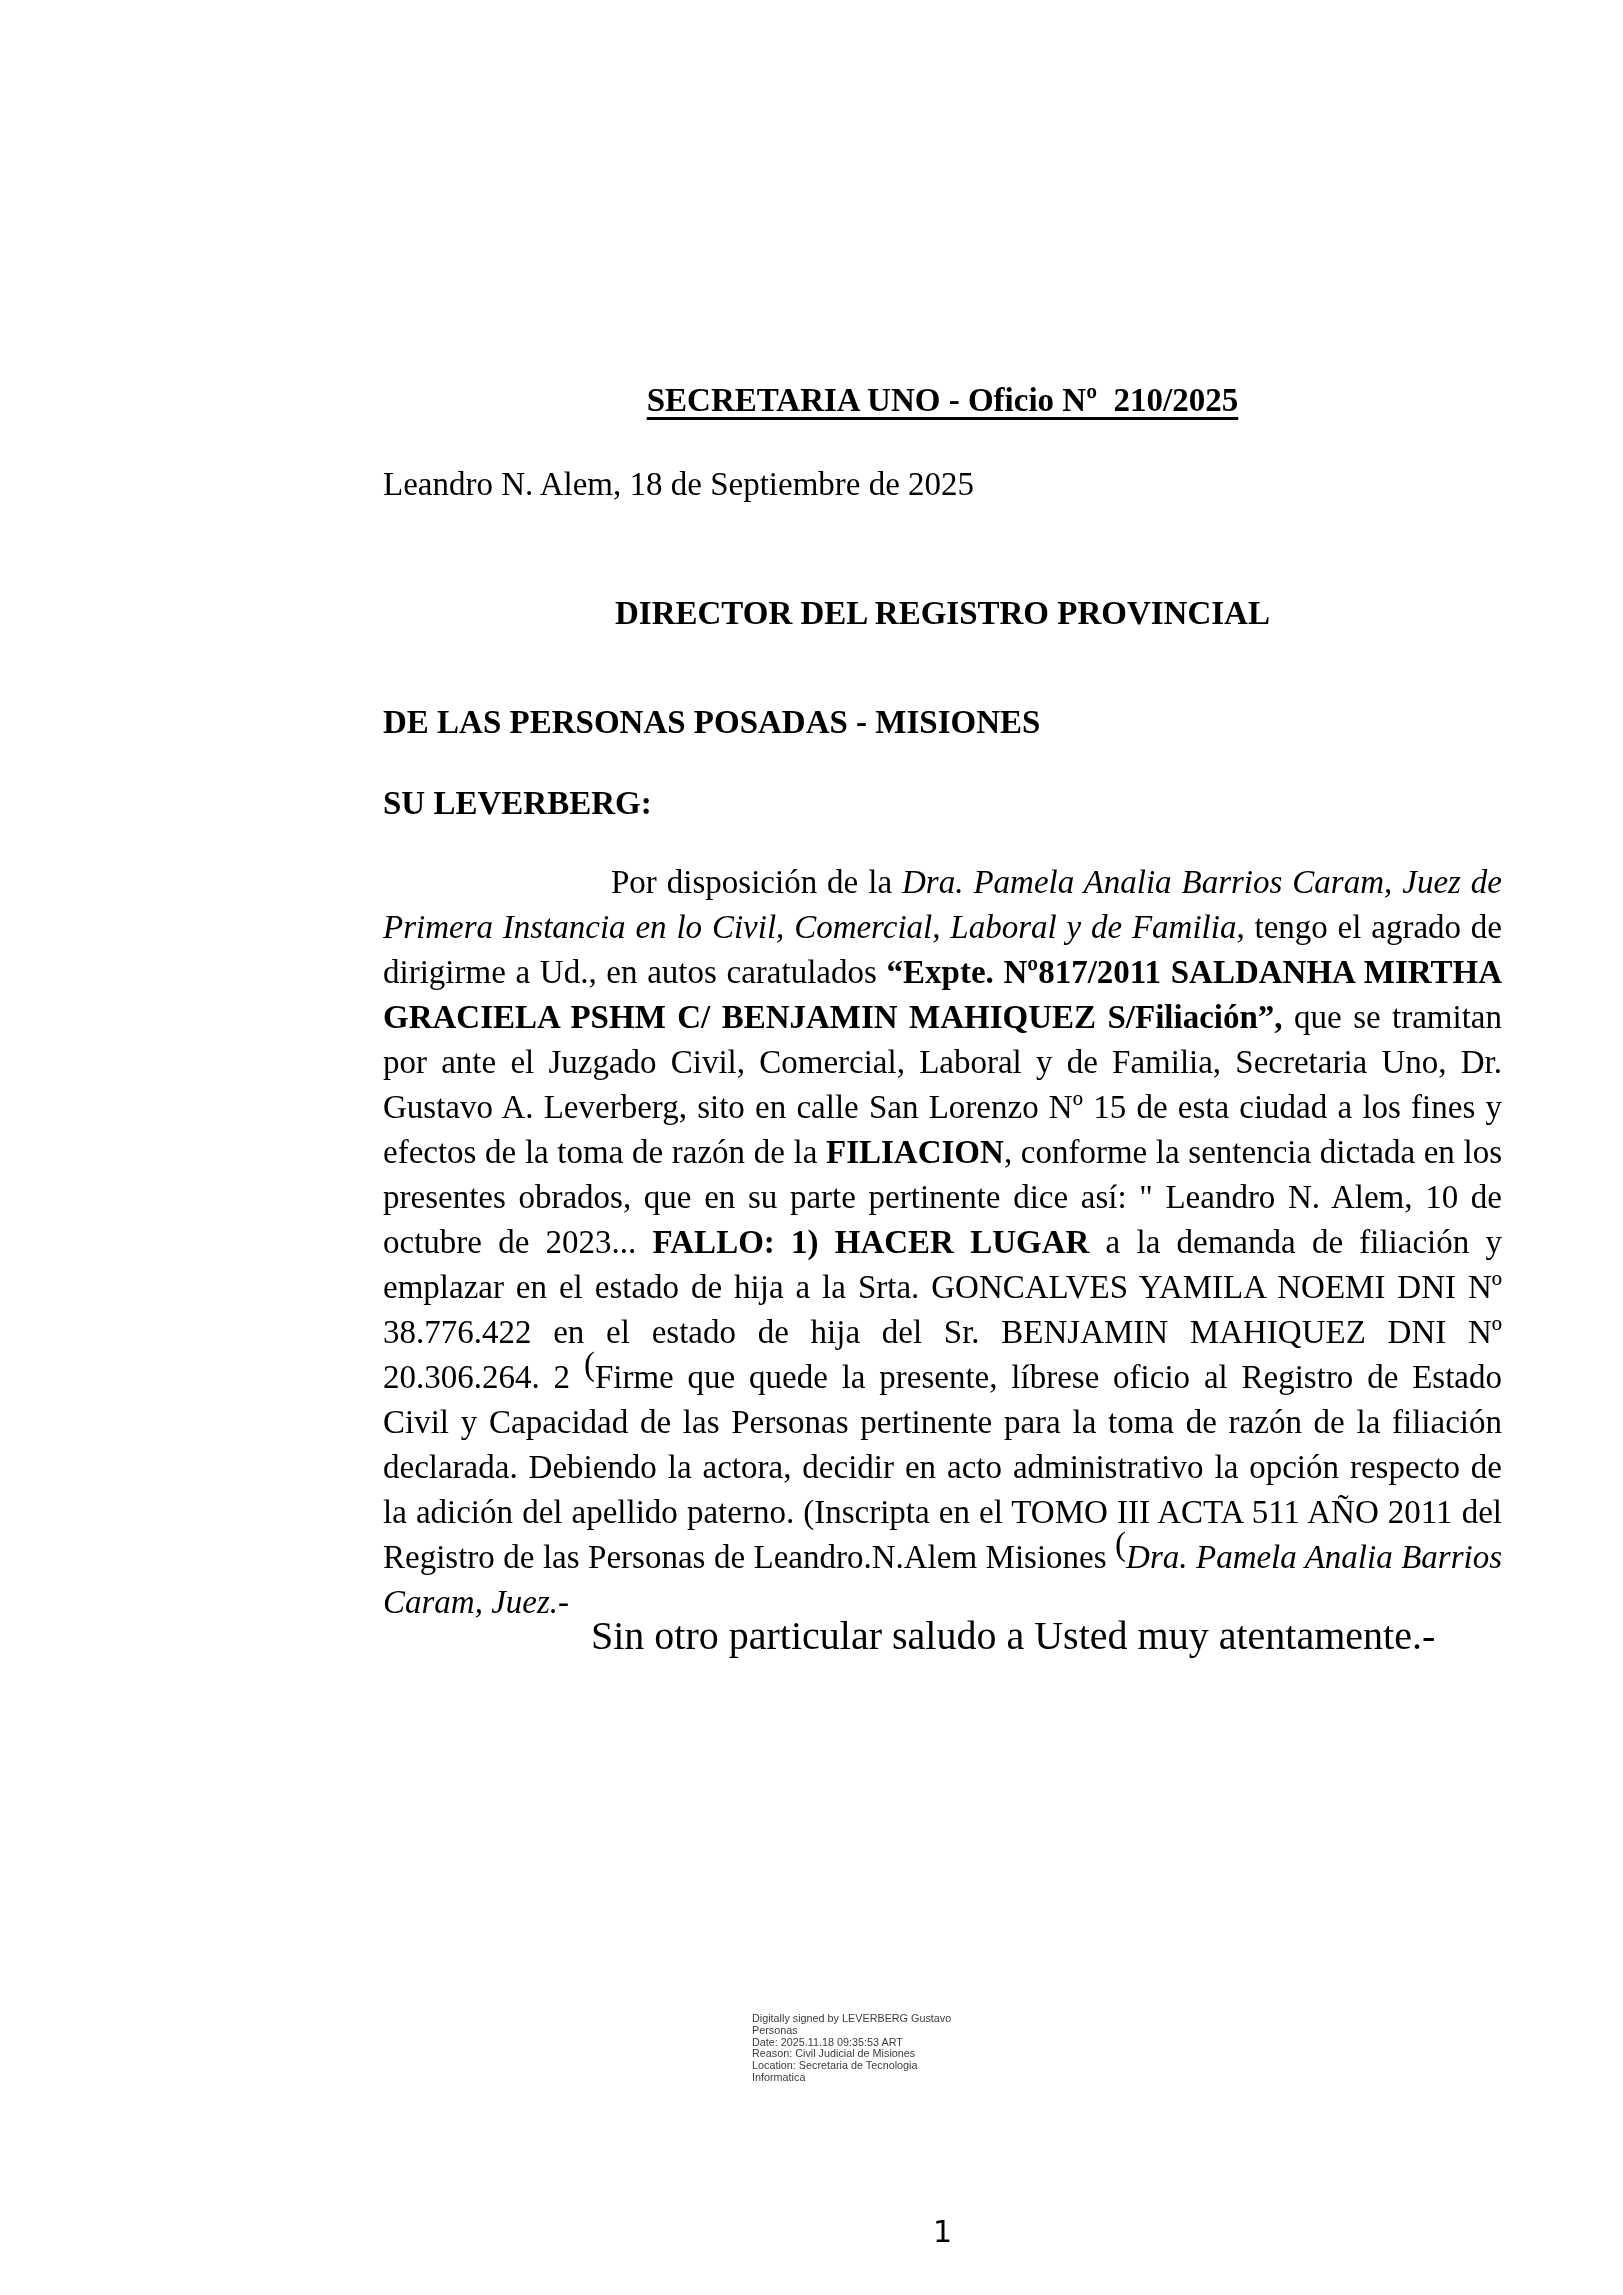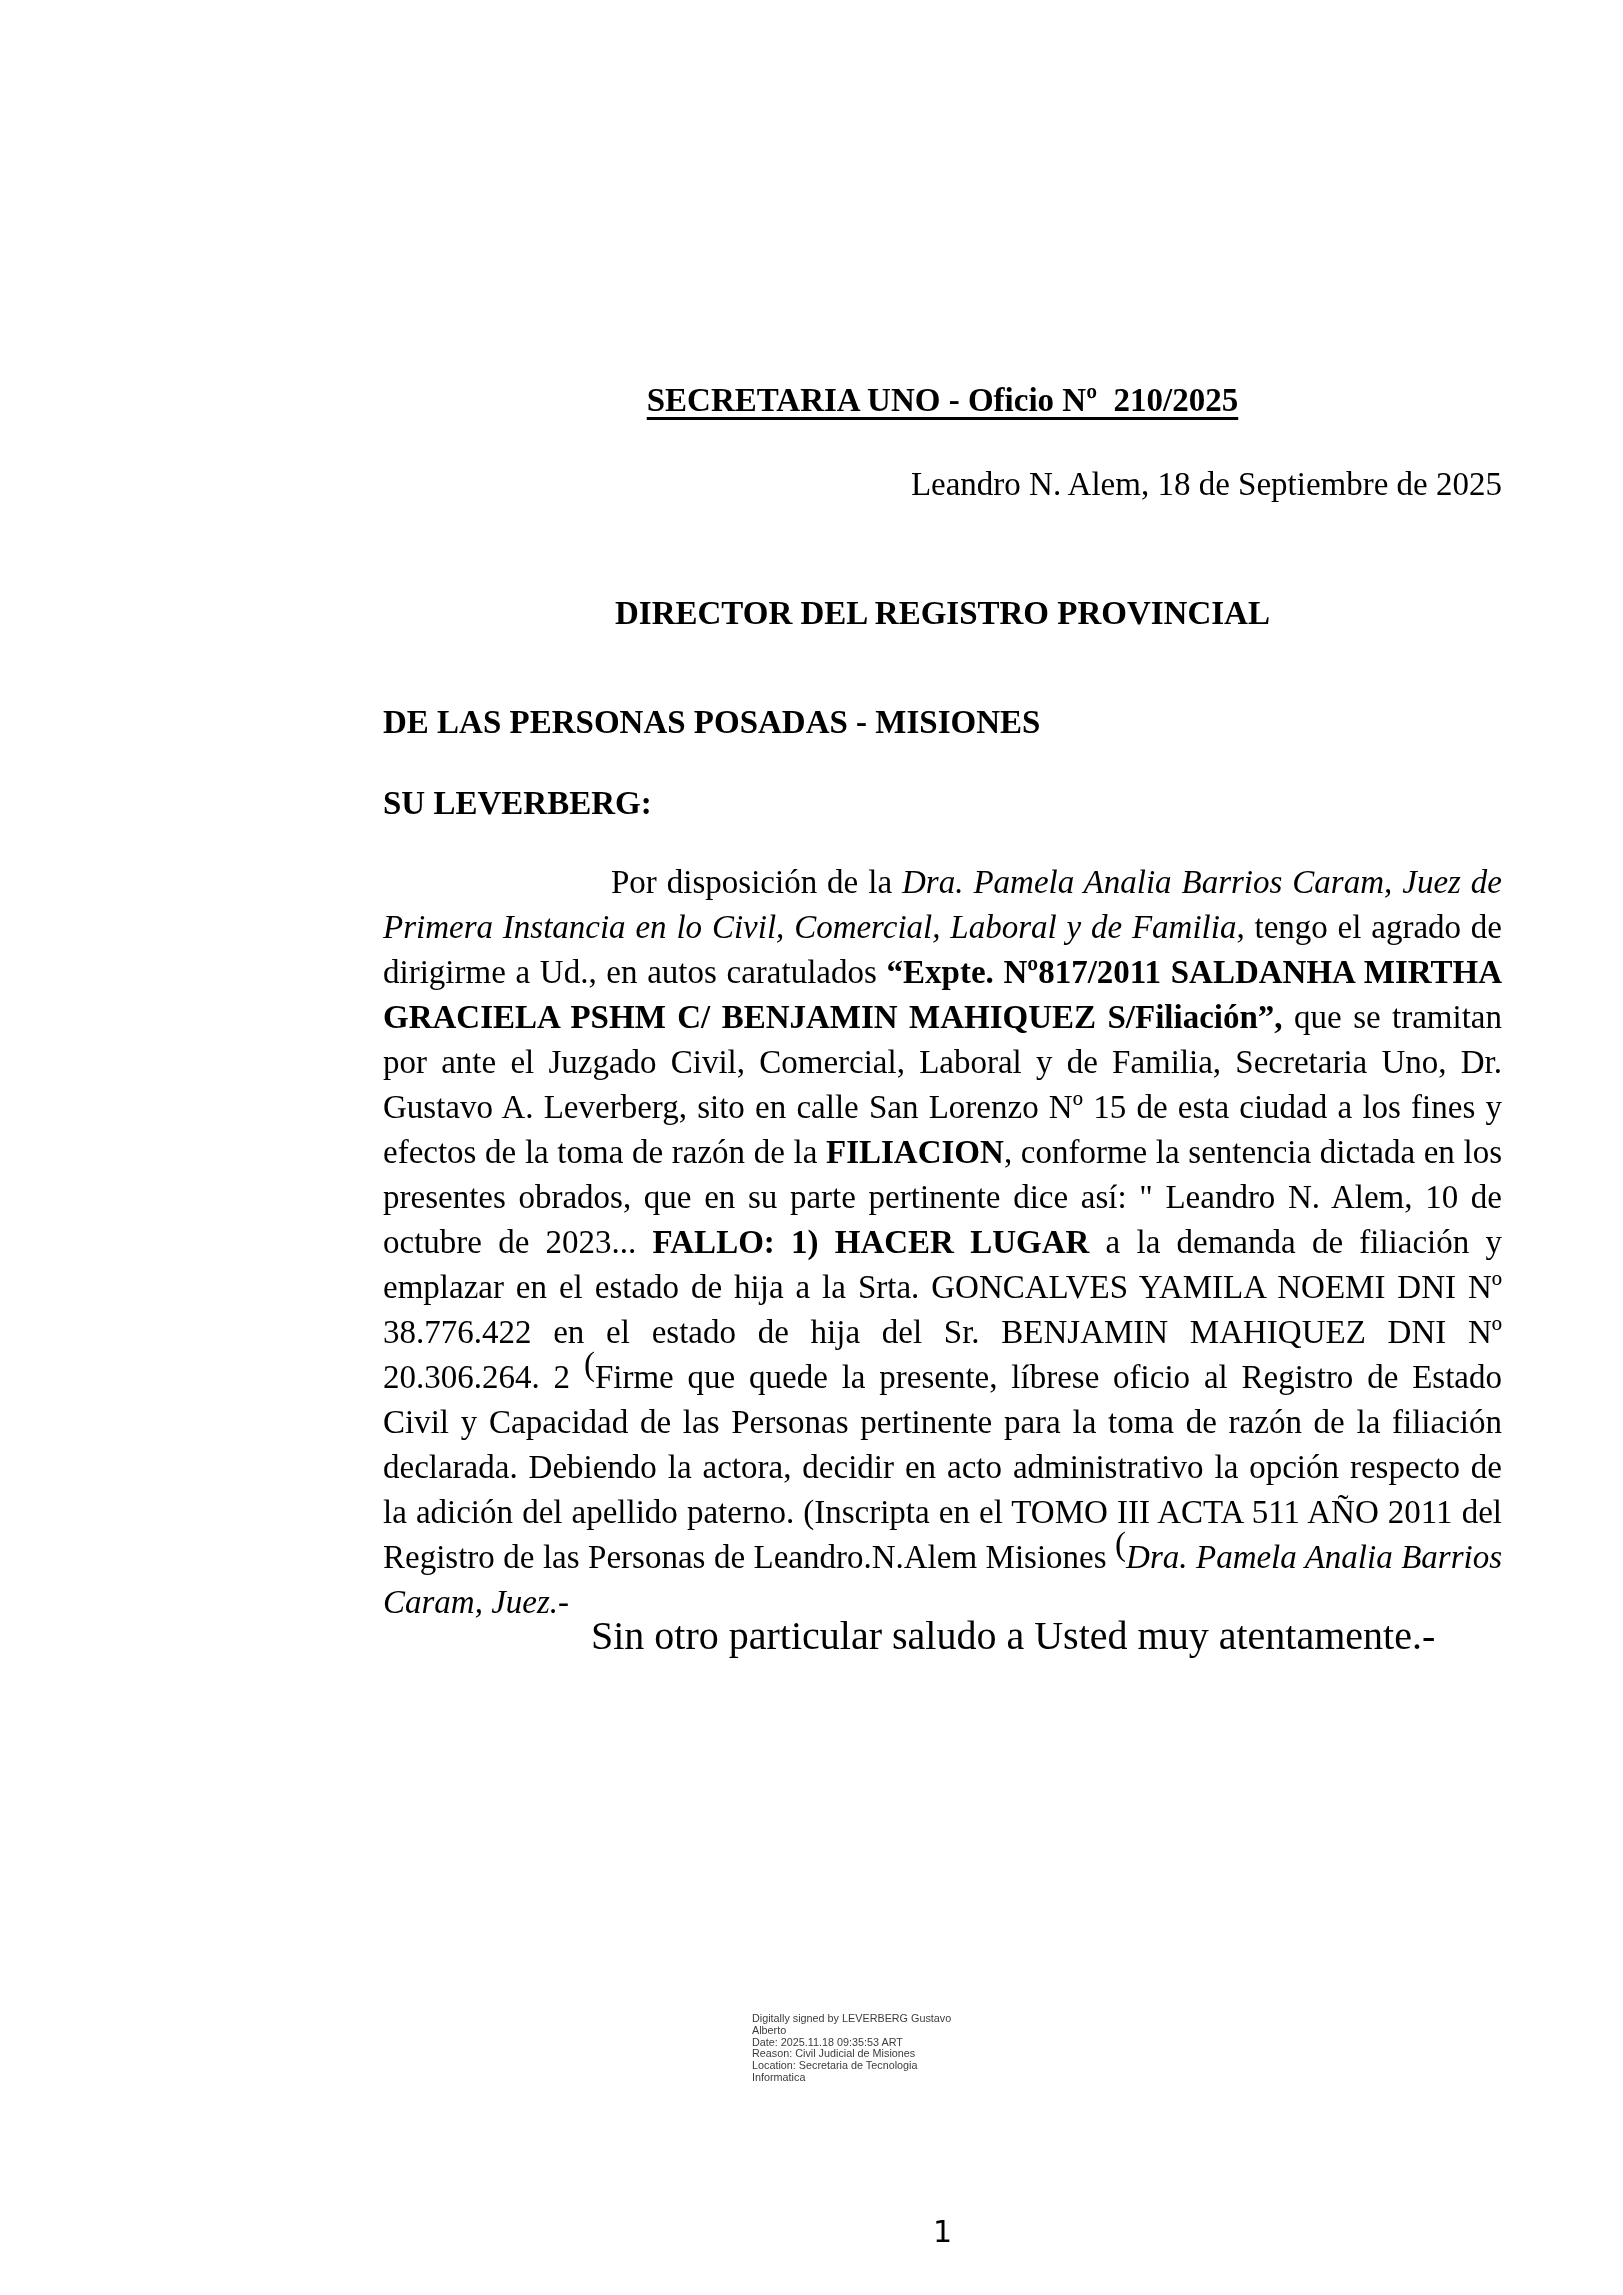--- a/index.html
+++ b/index.html
@@ -26,21 +26,20 @@
     text-align: center;
     font-size: 33px;
     font-weight: bold;
     line-height: 45px;
     text-decoration: underline;
     text-decoration-thickness: 2.6px;
     text-underline-offset: 5.9px;
   }
   .dateline {
     top: 462px;
-    text-align: right;
     font-size: 33px;
     line-height: 45px;
   }
   .recipient-line {
     font-size: 33px;
     font-weight: bold;
     line-height: 45px;
   }
   .r1 { top: 543px; }
   .r2 { top: 591px; text-align: center; }
@@ -95,21 +94,21 @@
 
   <div class="col recipient-line r3">DE LAS PERSONAS POSADAS - MISIONES</div>
 
   <div class="col recipient-line r4">SU LEVERBERG:</div>
 
   <div class="col body-par"><span class="r-normal">Por disposición de la </span><span class="r-italic">Dra. Pamela Analia Barrios Caram, Juez de Primera Instancia en lo Civil, Comercial, Laboral y de Familia</span><span class="r-normal">, tengo el agrado de dirigirme a Ud., en autos caratulados </span><span class="r-bold">“Expte. Nº817/2011 SALDANHA MIRTHA GRACIELA PSHM C/ BENJAMIN MAHIQUEZ S/Filiación”,</span><span class="r-normal"> que se tramitan por ante el Juzgado Civil, Comercial, Laboral y de Familia, Secretaria Uno, Dr. Gustavo A. Leverberg, sito en calle San Lorenzo Nº 15 de esta ciudad a los fines y efectos de la toma de razón de la </span><span class="r-bold">FILIACION</span><span class="r-normal">, conforme la sentencia dictada en los presentes obrados, que en su parte pertinente dice así: " Leandro N. Alem, 10 de octubre de 2023... </span><span class="r-bold">FALLO: 1) HACER LUGAR</span><span class="r-normal"> a la demanda de filiación y emplazar en el estado de hija a la Srta. GONCALVES YAMILA NOEMI DNI Nº 38.776.422 en el estado de hija del Sr. BENJAMIN MAHIQUEZ DNI Nº 20.306.264. 2 </span><span class="r-sup">(</span><span class="r-normal">Firme que quede la presente, líbrese oficio al Registro de Estado Civil y Capacidad de las Personas pertinente para la toma de razón de la filiación declarada. Debiendo la actora, decidir en acto administrativo la opción respecto de la adición del apellido paterno. (Inscripta en el TOMO III ACTA 511 AÑO 2011 del Registro de las Personas de Leandro.N.Alem Misiones </span><span class="r-sup">(</span><span class="r-italic">Dra. Pamela Analia Barrios Caram, Juez.-</span></div>
 
   <div class="col closing">Sin otro particular saludo a Usted muy atentamente.-</div>
 
   <div class="signature">
-    <div>Digitally signed by LEVERBERG Gustavo Alberto</div>
+    <div>Digitally signed by LEVERBERG Gustavo Personas</div>
     <div>Date: 2025.11.18 09:35:53 ART</div>
     <div>Reason: Civil Judicial de Misiones</div>
     <div>Location: Secretaria de Tecnologia Informatica</div>
   </div>
 
   <div class="col footer">1</div>
 
 </div>
 
 

